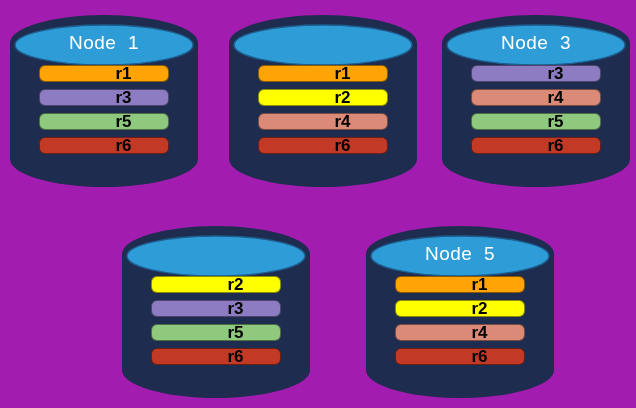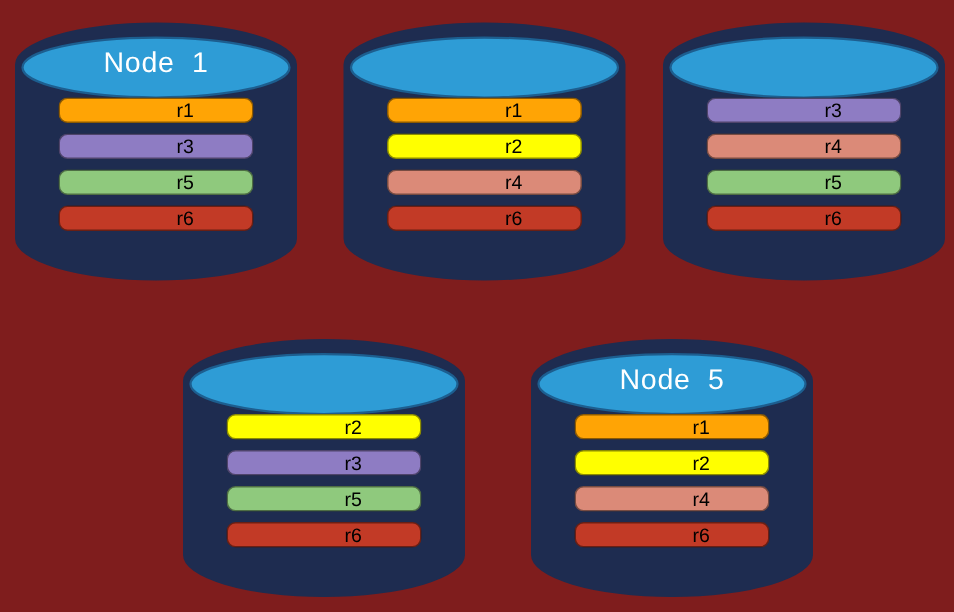--- a/index.html
+++ b/index.html
@@ -1,48 +1,48 @@
 <!DOCTYPE html>
 <html><head>
 <meta charset="utf-8">
 <style>
   html,body { margin:0; padding:0; background:#ffffff; }
   .canvas {
     position:relative;
     width:636px; height:408px;
-    background:#7f1d1d;
+    background:#a21caf;
     font-family:"Liberation Sans", sans-serif;
     overflow:hidden;
   }
   .node { position:absolute; width:192px; height:182px; }
   .pos-1 { left:8px;   top:9px; }
   .pos-2 { left:227px; top:9px; }
   .pos-3 { left:440px; top:9px; }
   .pos-4 { left:120px; top:220px; }
-  .pos-5 { left:352px; top:220px; }
+  .pos-5 { left:364px; top:220px; }
 
   .cyl { position:absolute; left:0; top:0; }
   .cyl-top { stroke:#1d5e8f; stroke-width:1.5; }
 
   .node-label {
     position:absolute; top:23px; left:0; width:100%;
     text-align:center; font-size:19px; letter-spacing:0.5px;
     white-space:pre;
   }
 
   .bars {
     position:absolute; left:31px; top:56px; width:130px;
     display:flex; flex-direction:column; gap:7px;
   }
   .bar {
     height:17px; box-sizing:border-box;
     border:1px solid rgba(0,0,0,0.45);
     border-radius:6px;
     display:flex; align-items:center; justify-content:center;
-    font-weight:normal; font-size:13px; color:#000;padding-left:39px;
+    font-weight:bold; font-size:17px; color:#000;padding-left:39px;
   }
 </style>
 </head>
 <body>
 
 <div class="canvas">
 
   <div class="node pos-1">
     <svg class="cyl" width="192" height="182" viewBox="0 0 192 182">
       <path d="M 2,34 A 94,28 0 0 1 190,34 L 190,150 A 94,28 0 0 1 2,150 Z" style="fill: rgb(30, 44, 80);"></path>
@@ -84,20 +84,21 @@
         <span>r6</span>
         </div>
     </div>
   </div>
 
   <div class="node pos-3">
     <svg class="cyl" width="192" height="182" viewBox="0 0 192 182">
       <path d="M 2,34 A 94,28 0 0 1 190,34 L 190,150 A 94,28 0 0 1 2,150 Z" style="fill: rgb(30, 44, 80);"></path>
       <ellipse class="cyl-top" cx="96" cy="36" rx="89" ry="20" style="fill: rgb(46, 156, 214);"></ellipse>
     </svg>
+    <div class="node-label" style="color: rgb(255, 255, 255);">Node  3</div>
     <div class="bars">
       <div class="bar" style="background-color: rgb(142, 124, 195);">
         <span>r3</span>
         </div>
       <div class="bar" style="background-color: rgb(219, 138, 120);">
         <span>r4</span>
         </div>
       <div class="bar" style="background-color: rgb(143, 201, 125);">
         <span>r5</span>
         </div>

